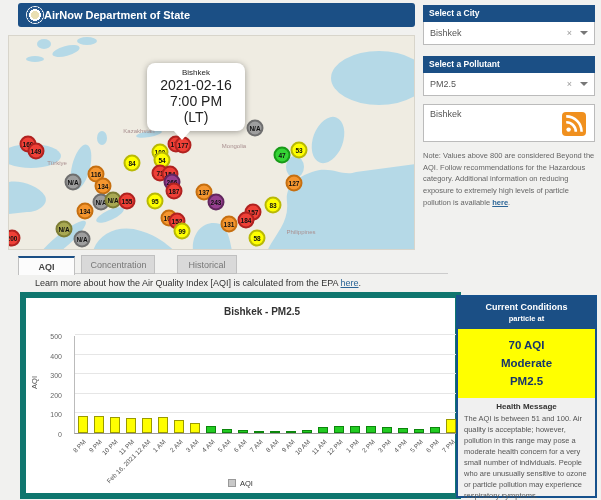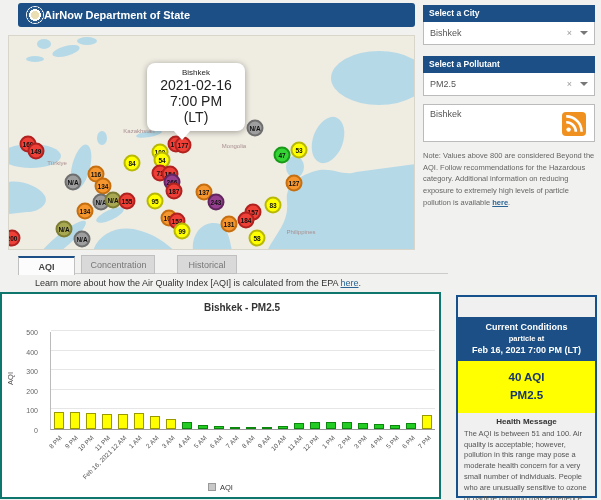--- a/index.html
+++ b/index.html
@@ -47,41 +47,41 @@
 
   
   .tabs { position:absolute; left:18px; top:255px; width:430px; height:19px; border-bottom:1px solid #ccc; }
   .tab { display:inline-block; height:19px; text-align:center; font-size:9px; padding-top:4px; cursor:pointer; vertical-align:bottom; }
   .tab.inactive { background:#d9d9d9; border:1px solid #c0c0c0; color:#777; }
   .tab.active { background:#fcfcfc; border:1px solid #c0c0c0; border-top:2px solid #1b4f85; border-bottom:none; color:#444; font-weight:bold; position:relative; top:1px; }
   .learn { position:absolute; left:35px; top:278px; font-size:9px; color:#333; }
   .learn a { color:#2a6496; text-decoration:underline; cursor:pointer; }
 
   
-  .chart-box { position:absolute; left:0; top:292px; width:441px; height:207px; background:#fff; border:2px solid #0f766e; }
+  .chart-box { position:absolute; left:20px; top:292px; width:441px; height:207px; background:#fff; border:6px solid #0f766e; }
   .chart-title { position:absolute; left:48px; right:5px; top:8px; text-align:center; font-size:10px; font-weight:bold; color:#333; }
   .ylab { position:absolute; left:2px; top:80px; font-size:7.5px; color:#555; transform:rotate(-90deg); }
   .y-axis { position:absolute; left:10px; top:38px; width:30px; height:98px; }
   .ytick { position:absolute; right:4px; width:26px; text-align:right; font-size:7px; color:#666; }
   .plot { position:absolute; left:48px; top:38px; width:385px; height:98px; border-left:1px solid #bbb; border-bottom:1px solid #999; }
   .gridline { position:absolute; left:0; right:0; height:1px; background:#e6e6e6; }
   .bars { position:absolute; left:0; bottom:0; width:100%; height:98px; display:flex; align-items:flex-end; }
   .bar-slot { flex:1; display:flex; justify-content:center; align-items:flex-end; height:100%; }
   .bar { width:10px; }
   .bar.yellow { background:#ffff00; border:1px solid #9a9a00; }
   .bar.green  { background:#22cc22; border:1px solid #0c860c; }
   .xlabels { position:absolute; left:48px; top:137px; width:385px; height:46px; display:flex; }
   .xl-slot { flex:1; position:relative; }
   .xl-slot span { position:absolute; top:3px; right:50%; transform:rotate(-45deg); transform-origin:100% 0; white-space:nowrap; font-size:6.5px; color:#555; }
   .legend { position:absolute; left:0; right:0; bottom:5px; text-align:center; font-size:7.5px; color:#333; }
   .legend .sw { display:inline-block; width:8px; height:8px; background:#c8c8c8; border:1px solid #999; vertical-align:-1px; margin-right:4px; }
 
   
   .cond { position:absolute; left:456px; top:295px; width:141px; height:203px; border:2px solid #16518c; background:#f0f0f0; }
-  .cond-head { background:#1b4f85; color:#fff; text-align:center; padding:5px 2px 6px;margin-top:20px; }
+  .cond-head { background:#1b4f85; color:#fff; text-align:center; padding:5px 2px 6px; }
   .cond-head .t1 { font-size:9px; font-weight:bold; }
   .cond-head .t2 { font-size:7.5px; font-weight:bold; margin-top:2px; }
   .cond-head .t3 { font-size:9px; font-weight:bold; margin-top:2px; }
   .cond-yellow { background:#ffff00; color:#17356b; text-align:center; font-size:11.5px; font-weight:bold; padding:8px 0; line-height:1.55; }
   .cond-health { padding:4px 6px; }
   .cond-health .ht { text-align:center; font-size:8px; font-weight:bold; color:#333; margin-bottom:3px; }
   .cond-health .hb { font-size:7.5px; color:#555; line-height:1.45; }
 </style>
 </head>
 <body>
@@ -372,24 +372,24 @@
       </div>
     <div class="legend">
       <span class="sw"></span><span>AQI</span>
     </div>
   </div>
 
   <div class="cond">
     <div class="cond-head">
       <div class="t1">Current Conditions</div>
       <div class="t2">particle at</div>
-      <div class="t3">Feb 16, 2021 7:00 PM (LT)</div>
     </div>
     <div class="cond-yellow">
-      <div>40 AQI</div>
+      <div>70 AQI</div>
+      <div>Moderate</div>
       <div>PM2.5</div>
     </div>
     <div class="cond-health">
       <div class="ht">Health Message</div>
       <div class="hb">The AQI is between 51 and 100. Air quality is acceptable; however, pollution in this range may pose a moderate health concern for a very small number of individuals. People who are unusually sensitive to ozone or particle pollution may experience respiratory symptoms.</div>
     </div>
   </div>
 
 </div>
 

